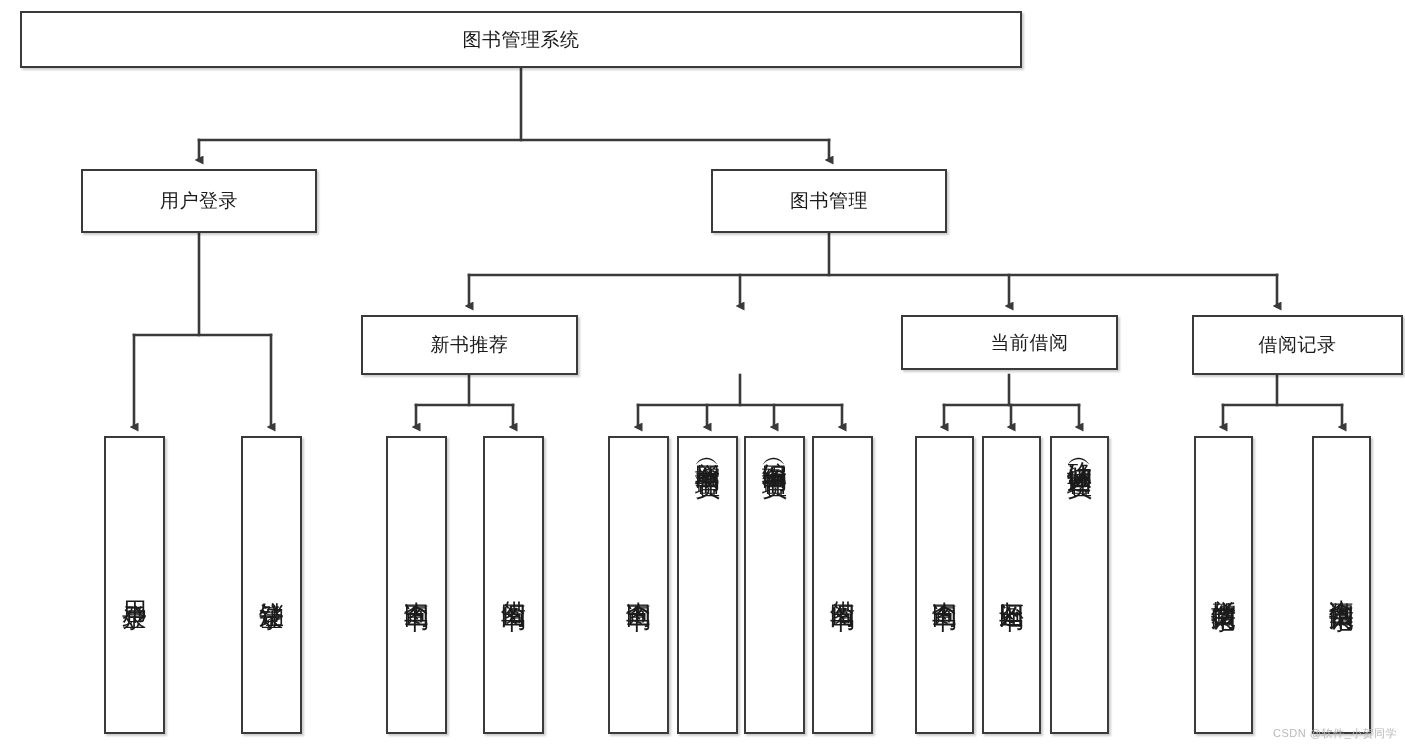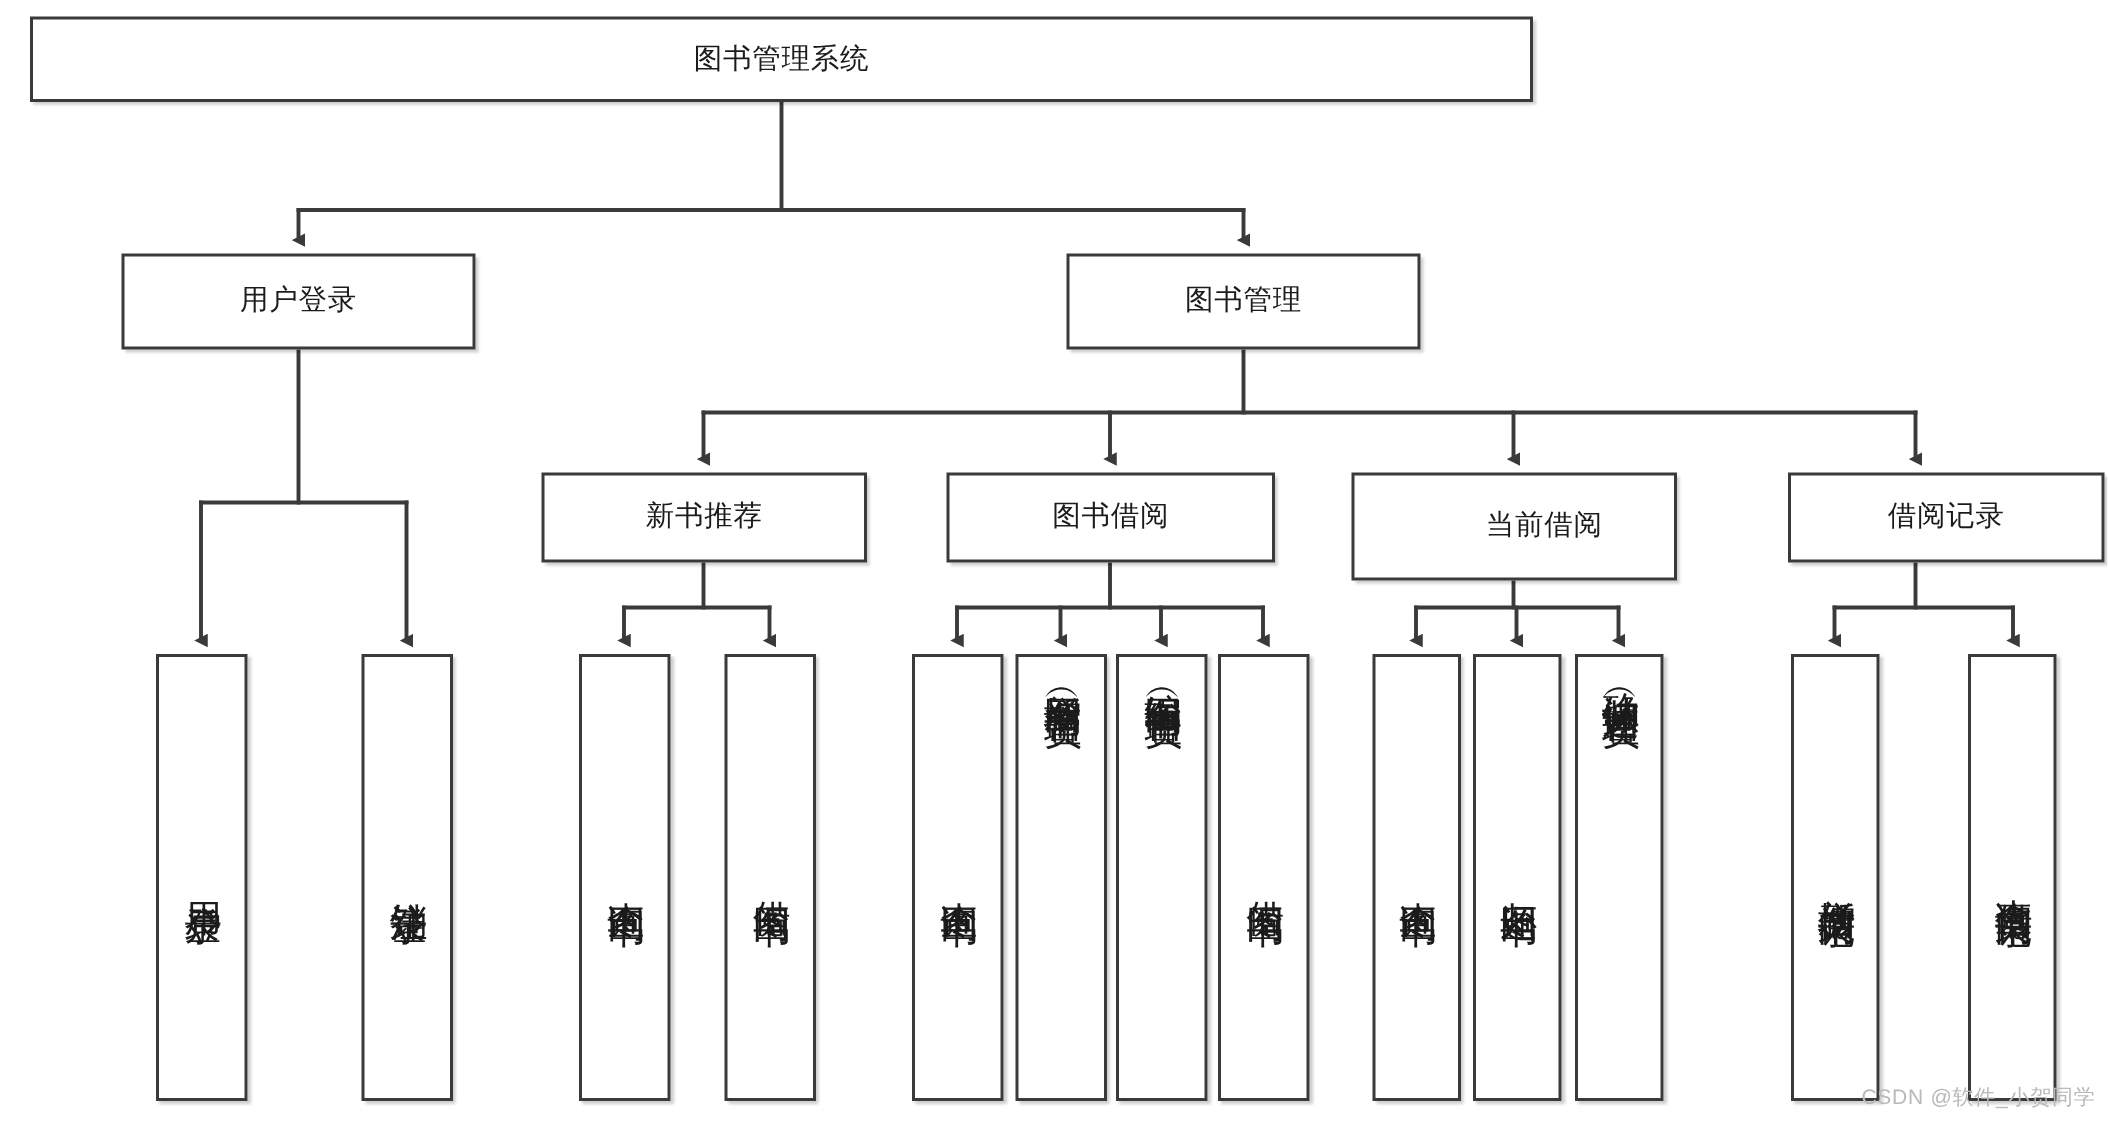--- a/index.html
+++ b/index.html
@@ -60,21 +60,21 @@
     white-space: nowrap;
   }
   .node.vertical.centered {
     align-items: center;
     padding-top: 0;
   }
   .watermark {
     position: absolute;
     right: 8px;
     bottom: 6px;
-    font-size: 14px;
+    font-size: 11px;
     color: #b9b9b9;
     letter-spacing: 0.5px;
     white-space: nowrap;
     pointer-events: none;
   }
 </style>
 </head>
 <body>
 
 <div id="canvas">
@@ -138,25 +138,22 @@
   </div>
 
   <div class="node horizontal" style="left:361px; top:315px; width:217px; height:60px;">
     <span class="node-label">新书推荐</span>
   </div>
 
   <div class="node horizontal" style="left:711px; top:169px; width:236px; height:64px;">
     <span class="node-label">图书管理</span>
   </div>
 
-  <div class="node horizontal" style="left:631px; top:315px; width:219px; height:60px;">
-    <span class="node-label">图书借阅</span>
-  </div>
-
-  <div class="node horizontal" style="left:901px; top:315px; width:217px; height:72px;padding-left:40px;">
+
+  <div class="node horizontal" style="left:901px; top:315px; width:217px; height:55px;padding-left:40px;">
     <span class="node-label">当前借阅</span>
   </div>
 
   <div class="node horizontal" style="left:1192px; top:315px; width:211px; height:60px;">
     <span class="node-label">借阅记录</span>
   </div>
 
   <div class="node vertical centered" style="left:104px; top:436px; width:61px; height:298px;">
     <span class="node-label">用户登录</span>
   </div>

